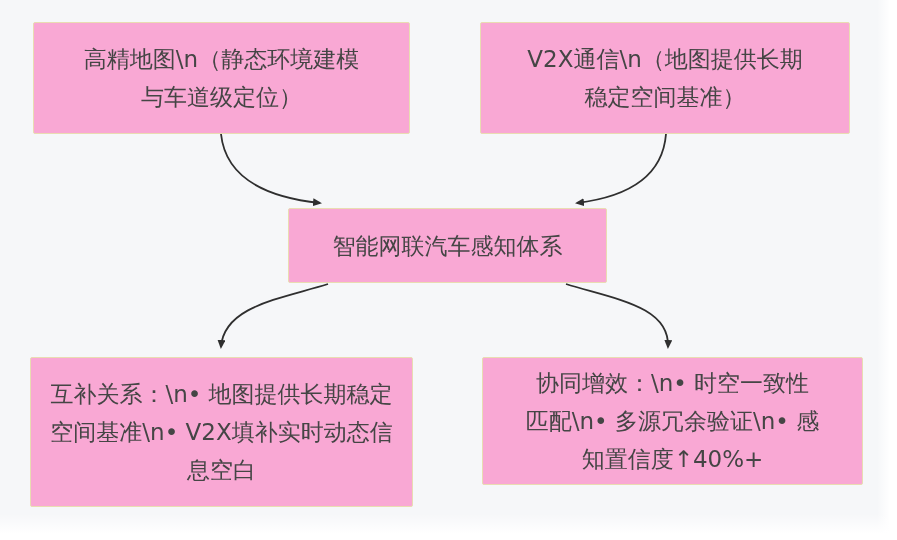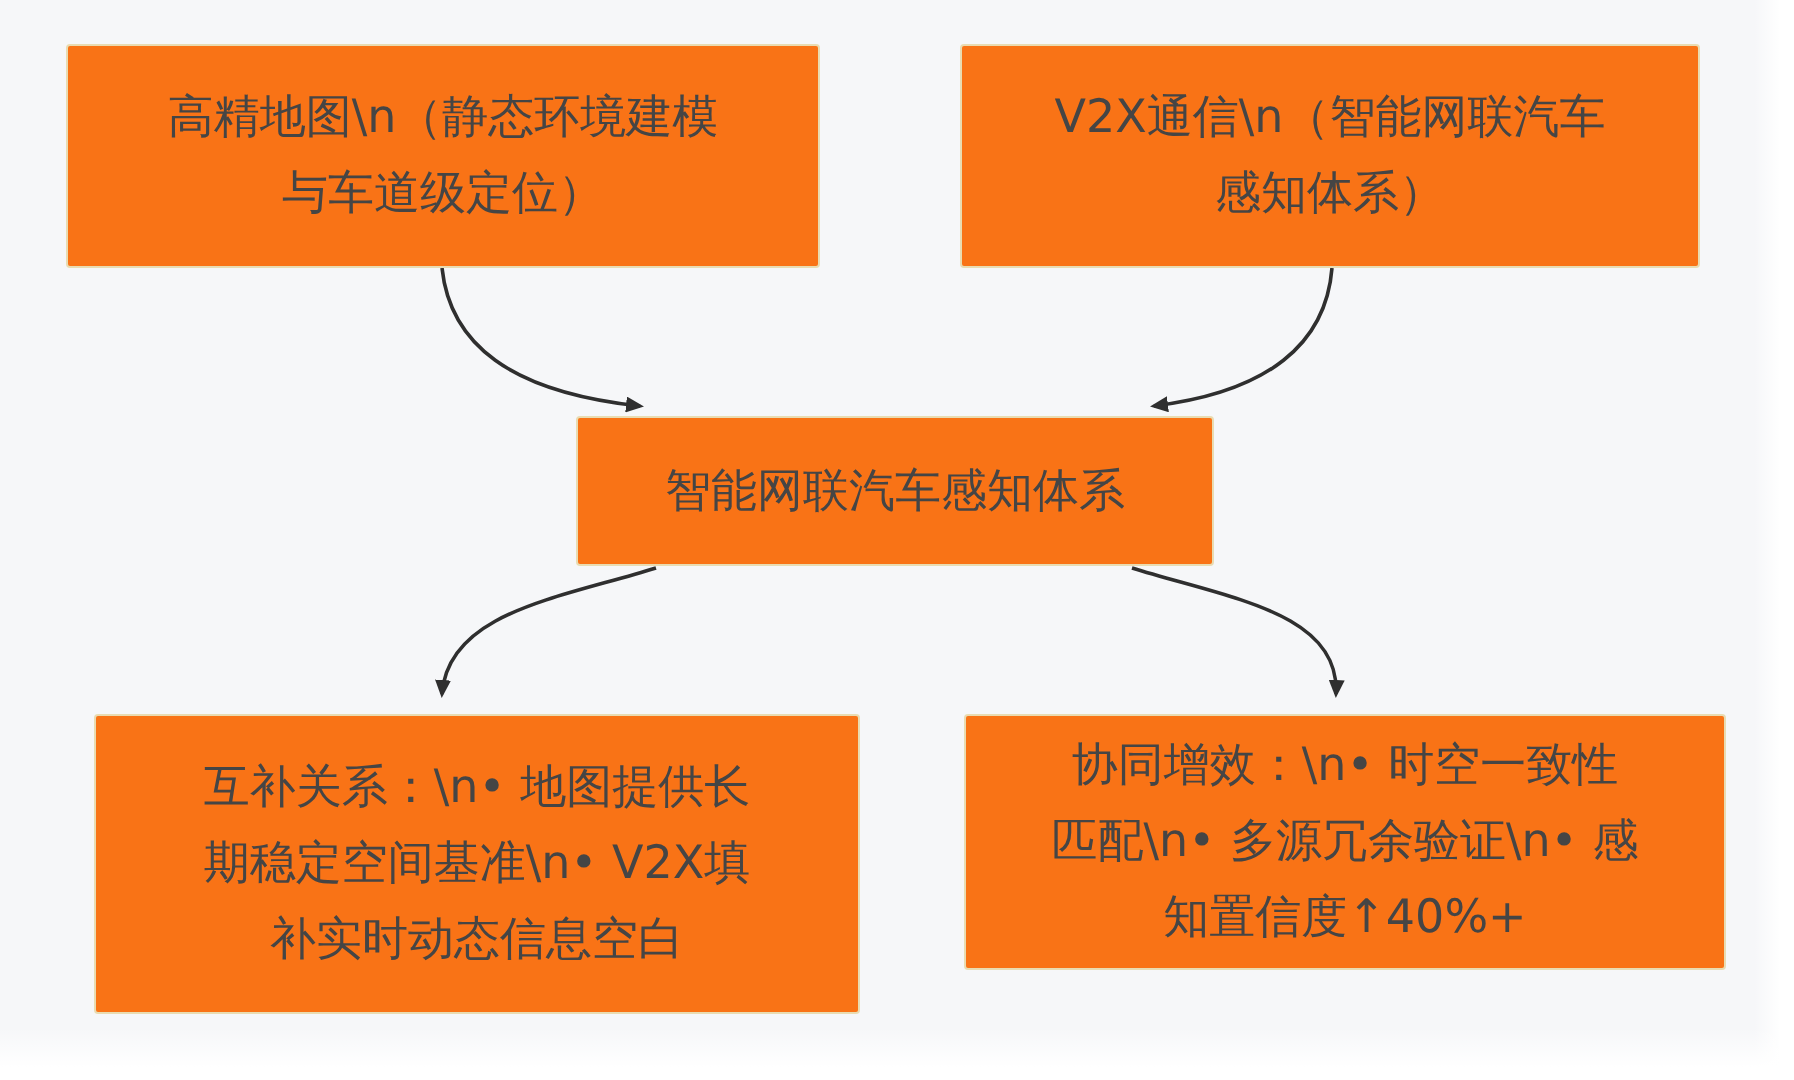--- a/index.html
+++ b/index.html
@@ -11,37 +11,37 @@
   .canvas {
     position: relative;
     width: 897px;
     height: 540px;
     background: #f6f7f9;
     overflow: hidden;
   }
   .node {
     position: absolute;
     box-sizing: border-box;
-    background: #f97316;
+    background: #f9a8d4;
     border: 1px solid #e9dcb2;
     border-radius: 2px;
     color: #454545;
     font-size: 23px;
     line-height: 38px;
     text-align: center;
     display: flex;
     align-items: center;
     justify-content: center;
   }
   .node .label { display: inline-block; }
 
   #node-hd-map   { left: 33px;  top: 22px;  width: 377px; height: 112px; padding: 0 44px; }
   #node-v2x      { left: 480px; top: 22px;  width: 370px; height: 112px; padding: 0 42px; }
   #node-core     { left: 288px; top: 208px; width: 319px; height: 75px;  white-space: nowrap; }
-  #node-comp     { left: 30px;  top: 357px; width: 383px; height: 150px; padding: 0 52px; margin-left: 17px; }
+  #node-comp     { left: 30px;  top: 357px; width: 383px; height: 150px; padding: 0 18px; }
   #node-synergy  { left: 482px; top: 357px; width: 381px; height: 128px; padding: 0 42px; }
 
   .edges-layer {
     position: absolute;
     left: 0; top: 0;
     width: 897px; height: 540px;
     pointer-events: none;
   }
   .edge {
     fill: none;
@@ -78,21 +78,21 @@
     <path class="edge" d="M666,134 C663,172 634,196 577,203" marker-end="url(#arrowhead)"></path>
     <path class="edge" d="M328,284 C280,299 224,306 221,347" marker-end="url(#arrowhead)"></path>
     <path class="edge" d="M566,284 C614,299 670,306 668,347" marker-end="url(#arrowhead)"></path>
   </svg>
 
   <div class="node" id="node-hd-map">
     <span class="label">高精地图\n（静态环境建模与车道级定位）</span>
   </div>
 
   <div class="node" id="node-v2x">
-    <span class="label">V2X通信\n（智能网联汽车感知体系）</span>
+    <span class="label">V2X通信\n（地图提供长期稳定空间基准）</span>
   </div>
 
   <div class="node" id="node-core">
     <span class="label">智能网联汽车感知体系</span>
   </div>
 
   <div class="node" id="node-comp">
     <span class="label">互补关系：\n• 地图提供长期稳定空间基准\n• V2X填补实时动态信息空白</span>
   </div>
 

